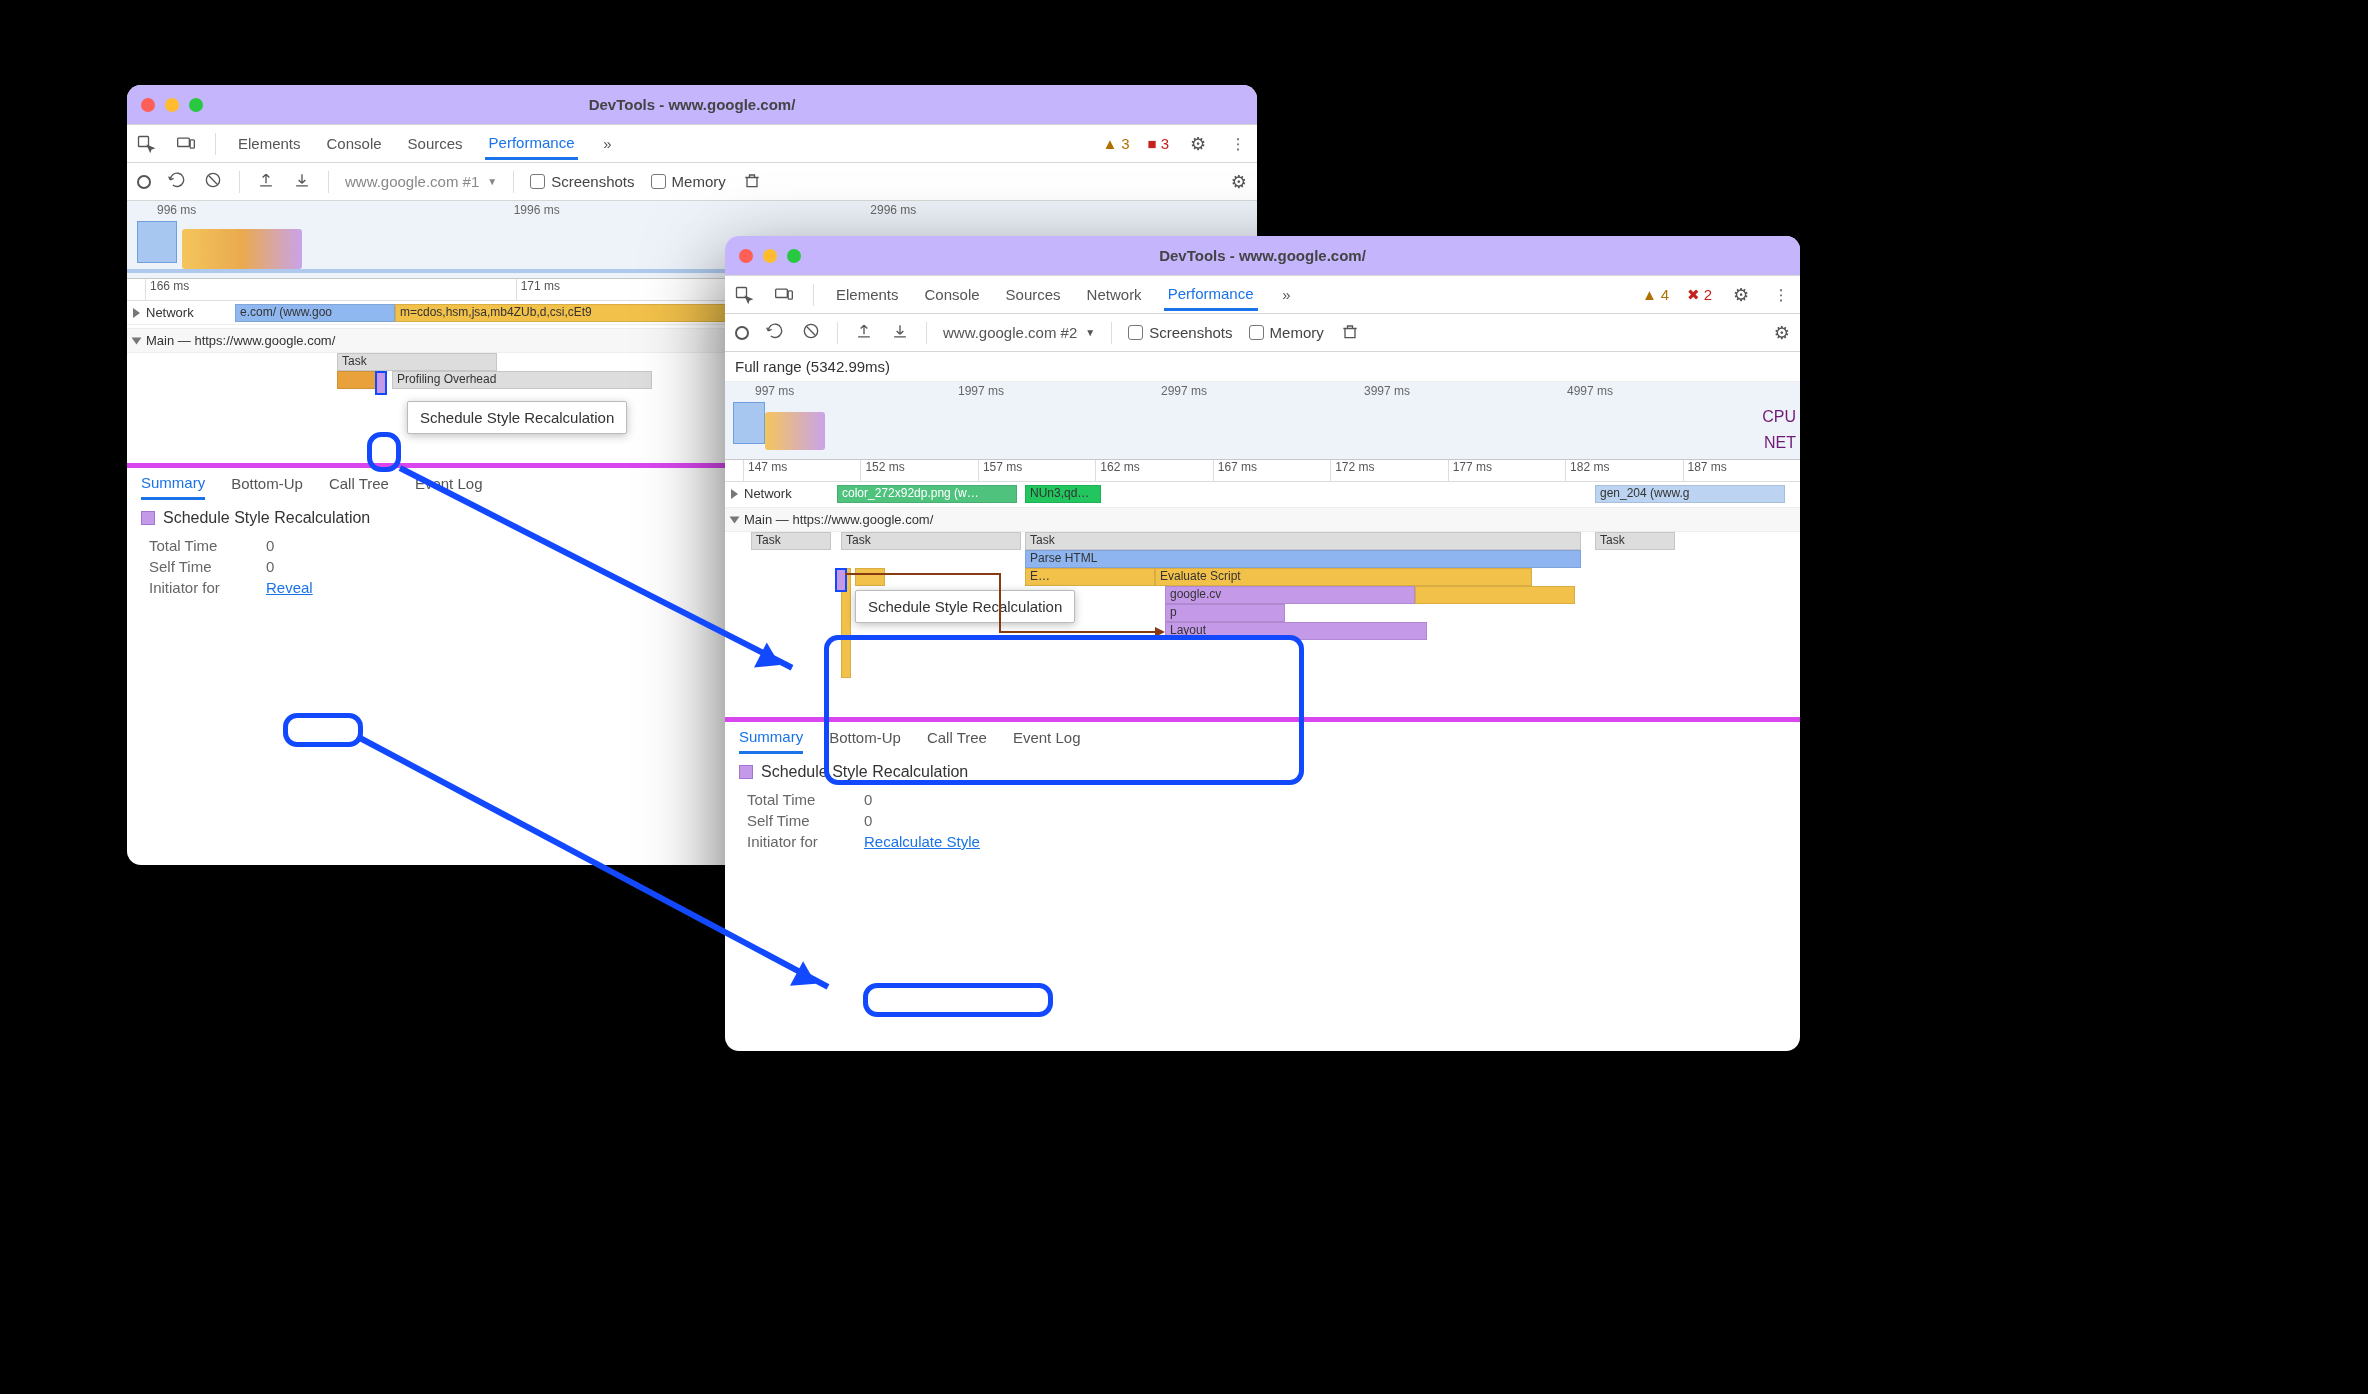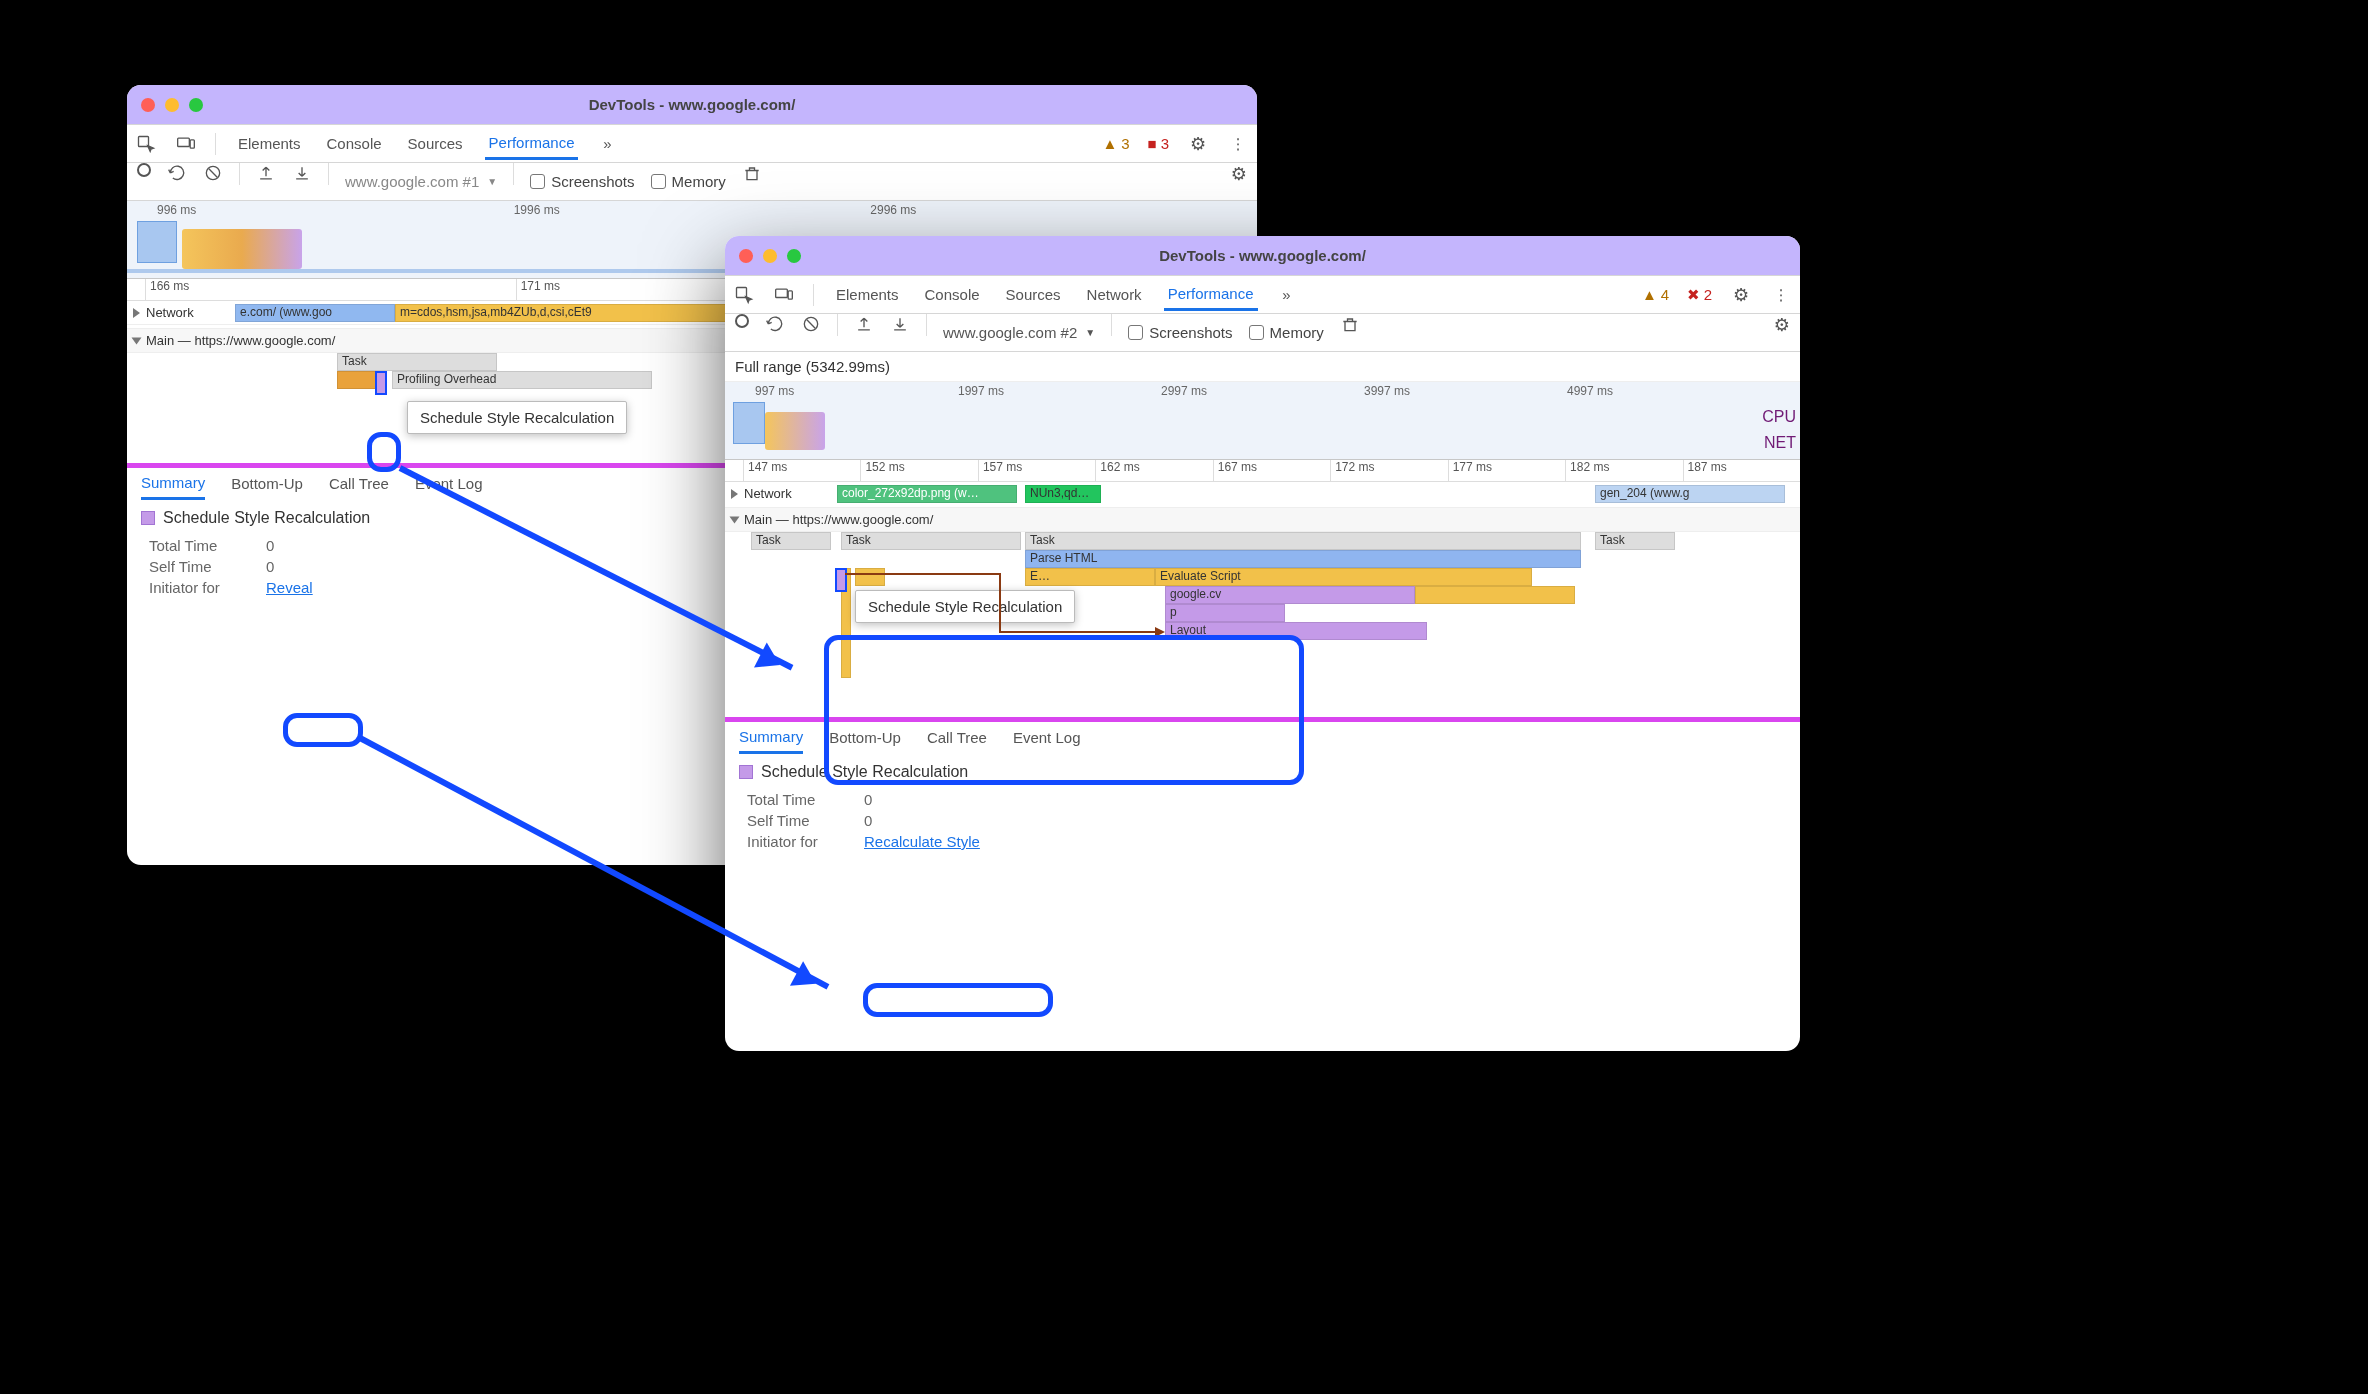--- a/index.html
+++ b/index.html
@@ -36,21 +36,21 @@
     display:flex; align-items:center;
     height:38px; padding:0 8px;
     border-bottom:1px solid #d6d6d6;
     gap:18px;
     font-size:15px;
   }
   .toolbar .tab{padding:6px 4px; color:#555; cursor:pointer}
   .toolbar .tab.active{color:#1a73e8; border-bottom:3px solid #1a73e8; font-weight:500}
   .toolbar .iconbtn{width:22px;height:22px;display:flex;align-items:center;justify-content:center;color:#555;cursor:pointer}
   .toolbar2{
-    display:flex;height:38px;padding:0 10px;border-bottom:1px solid #d6d6d6;gap:16px;font-size:15px;color:#444
+    display:flex;align-items:center;height:38px;padding:0 10px;border-bottom:1px solid #d6d6d6;gap:16px;font-size:15px;color:#444
   }
   .toolbar2 .rec{width:14px;height:14px;border:2px solid #555;border-radius:50%}
   .cbx{display:flex;align-items:center;gap:6px}
   .cbx .box{width:15px;height:15px;border:1.5px solid #777;border-radius:3px;background:#fff}
   .spacer{flex:1}
   .warn{color:#b07000;display:flex;align-items:center;gap:4px}
   .err{color:#c5221f;display:flex;align-items:center;gap:4px}
   .gear{font-size:18px;color:#555}
   .timeline-overview{
     background:#eef3fa;

